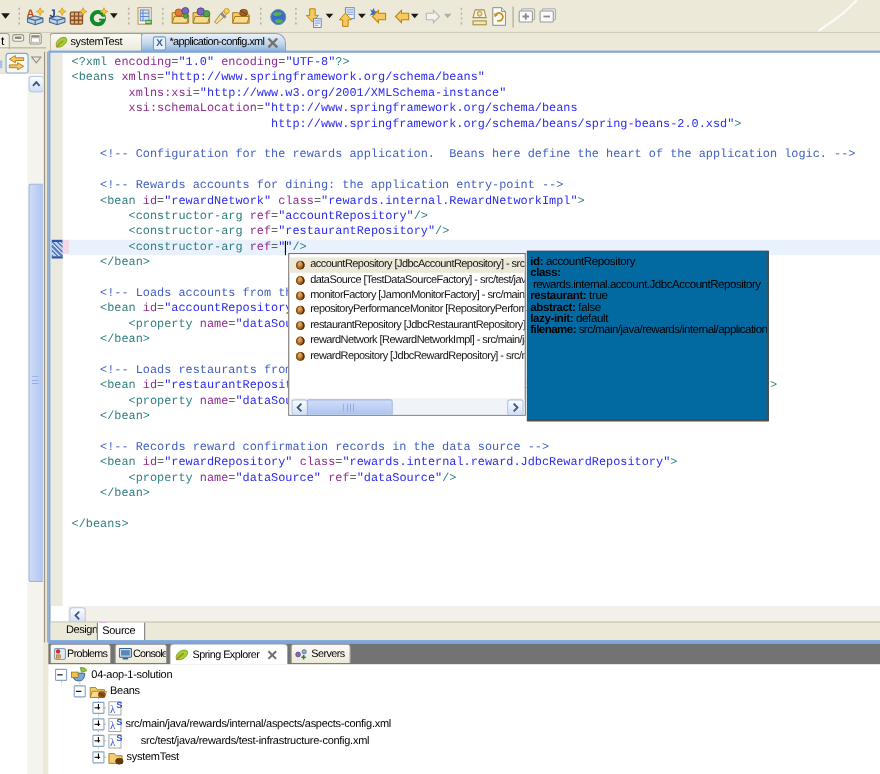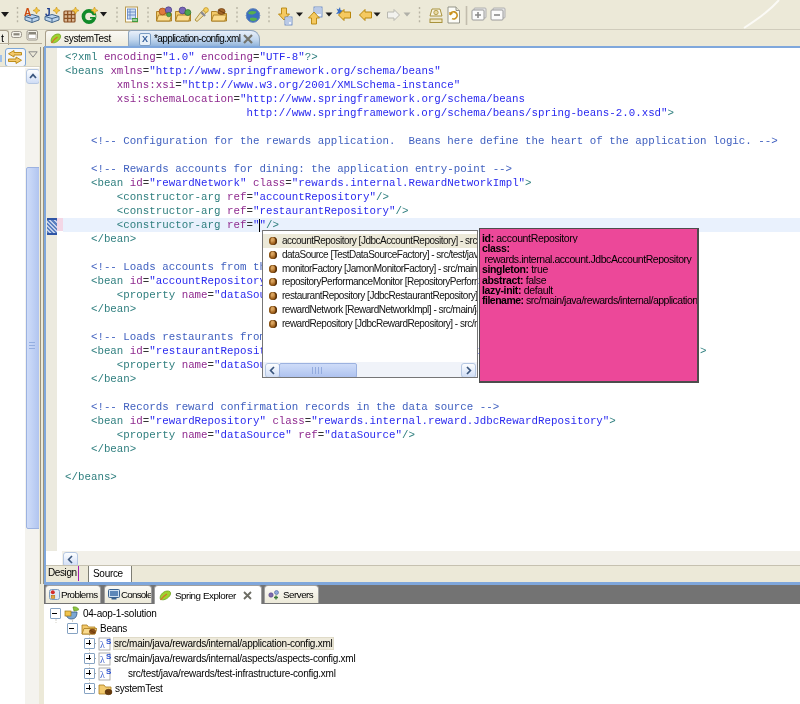--- a/index.html
+++ b/index.html
@@ -285,21 +285,21 @@
     <span class="t">&lt;/bean&gt;</span>
 
 <span class="t">&lt;/beans&gt;</span></pre>
 
   <div class="ab" style="left:16px;top:503px;width:738px;height:15px;background:#f2f0e9"></div>
   <div class="ab xpbtn" style="left:17px;top:504px;width:13px;height:13px"><svg width="13" height="13" viewBox="0 0 13 13">
           <path d="M8 3 L4.6 6.5 L8 10" stroke="#3a567e" stroke-width="1.6" fill="none"></path>
         </svg></div>
 
   <div class="ab" style="left:0;top:517px;width:754px;height:17px;background:#ece9d8;border-top:1px solid #c6c1b0"></div>
-  <div class="ab" style="left:0;top:518px;width:30px;height:15px;background:#ece9d8;border-right:1px solid #a21caf;padding-left:2px;font-size:10px;letter-spacing:-0.4px;line-height:14px">Design</div>
+  <div class="ab" style="left:0;top:518px;width:30px;height:15px;background:#ece9d8;border-right:7px solid #a21caf;padding-left:14px;font-size:10px;letter-spacing:-0.4px;line-height:14px">Design</div>
   <div class="ab" style="left:42px;top:518px;width:38px;height:16px;background:#fff;border:1px solid #7d7d74;border-top:none;padding-left:4px;font-size:10px;letter-spacing:-0.3px;line-height:15px">Source</div>
 </div>
 
 <div class="ab" id="popup" style="left:262px;top:230px;width:214px;height:146px;background:#fff;border:1px solid #767676;z-index:10;overflow:hidden;font-size:10.5px">
   <div class="prow sel">accountRepository [JdbcAccountRepository] - src/main/java/rewards/internal/application-config.xml</div>
   <div class="prow">dataSource [TestDataSourceFactory] - src/test/java/rewards/test-infrastructure-config.xml</div>
   <div class="prow">monitorFactory [JamonMonitorFactory] - src/main/java/rewards/internal/aspects/aspects-config.xml</div>
   <div class="prow">repositoryPerformanceMonitor [RepositoryPerformanceMonitor] - src/main/java/rewards/internal/aspects/aspects-config.xml</div>
   <div class="prow">restaurantRepository [JdbcRestaurantRepository] - src/main/java/rewards/internal/application-config.xml</div>
   <div class="prow">rewardNetwork [RewardNetworkImpl] - src/main/java/rewards/internal/application-config.xml</div>
@@ -309,25 +309,25 @@
   <div class="ab xpbtn" style="left:2px;top:132px;width:13px;height:13px"><svg width="13" height="13" viewBox="0 0 13 13">
           <path d="M8 3 L4.6 6.5 L8 10" stroke="#3a567e" stroke-width="1.7" fill="none"></path>
         </svg></div>
   <div class="ab xpthumb" style="left:16px;top:132px;width:76px;height:13px">
         <div style="position:absolute;left:32px;top:3px;width:10px;height:7px;background:repeating-linear-gradient(90deg,#93abde 0 1px,transparent 1px 3px)"></div>
       </div>
   <div class="ab xpbtn" style="left:198px;top:132px;width:13px;height:13px"><svg width="13" height="13" viewBox="0 0 13 13">
           <path d="M5 3 L8.4 6.5 L5 10" stroke="#3a567e" stroke-width="1.7" fill="none"></path>
         </svg></div>
 </div>
-<div class="ab" id="tooltip" style="left:479px;top:228px;width:215px;height:148px;background:#ec4899;border:1px solid #4d4d4d;border-right-width:2px;border-bottom-width:2px;z-index:11;font-size:10.5px;letter-spacing:-0.35px;line-height:10.4px;overflow:hidden;padding:4px 0 0 2px">
+<div class="ab" id="tooltip" style="left:479px;top:228px;width:215px;height:148px;background:#0369a1;border:1px solid #4d4d4d;border-right-width:2px;border-bottom-width:2px;z-index:11;font-size:10.5px;letter-spacing:-0.35px;line-height:10.4px;overflow:hidden;padding:4px 0 0 2px">
       <div class="ttl"><b>id:</b> accountRepository</div>
       <div class="ttl"><b>class:</b></div>
       <div class="ttl" style="letter-spacing:-0.45px"> rewards.internal.account.JdbcAccountRepository</div>
-      <div class="ttl"><b>singleton:</b> true</div>
+      <div class="ttl"><b>restaurant:</b> true</div>
       <div class="ttl"><b>abstract:</b> false</div>
       <div class="ttl"><b>lazy-init:</b> default</div>
       <div class="ttl" style="letter-spacing:-0.5px"><b>filename:</b> src/main/java/rewards/internal/application-</div>
     </div>
 
 <div class="ab" style="left:44px;top:582px;width:756px;height:2.5px;background:#7fa7dc"></div>
 <div class="ab" id="btabs" style="left:44px;top:585px;width:756px;height:19px;background:#737373">
   <div class="vtab" style="left:1px;width:56px">
         <svg style="margin-right:-2px" width="11" height="11" viewBox="0 0 11 11">
           <rect x="0.5" y="0.5" width="10" height="10" rx="2" fill="#dce8f5" stroke="#7d9cc0"></rect>
@@ -398,21 +398,20 @@
   <div class="trow" style="left:40px;top:32px">
     <span class="pm">
           <i></i>
           <i class="v"></i>
         </span>
     <svg class="cfgicon" width="14" height="14" viewBox="0 0 14 14" style="margin-left:3px">
           <rect x="1" y="1" width="11" height="12" fill="#fff" stroke="#9a9a9a" stroke-width="0.8"></rect>
           <text x="2" y="11" font-size="10" fill="#3458c8" font-family="Liberation Serif">λ</text>
           <text x="8" y="7" font-size="8" font-weight="bold" fill="#2a50d0">S</text>
         </svg>
-    <span style="margin-left:2px;background:#eeeadb;outline:1px solid #e0dbc8">src/main/java/rewards/internal/application-config.xml</span>
   </div>
   <div class="trow" style="left:40px;top:47px">
     <span class="pm">
           <i></i>
           <i class="v"></i>
         </span>
     <svg class="cfgicon" width="14" height="14" viewBox="0 0 14 14" style="margin-left:3px">
           <rect x="1" y="1" width="11" height="12" fill="#fff" stroke="#9a9a9a" stroke-width="0.8"></rect>
           <text x="2" y="11" font-size="10" fill="#3458c8" font-family="Liberation Serif">λ</text>
           <text x="8" y="7" font-size="8" font-weight="bold" fill="#2a50d0">S</text>

